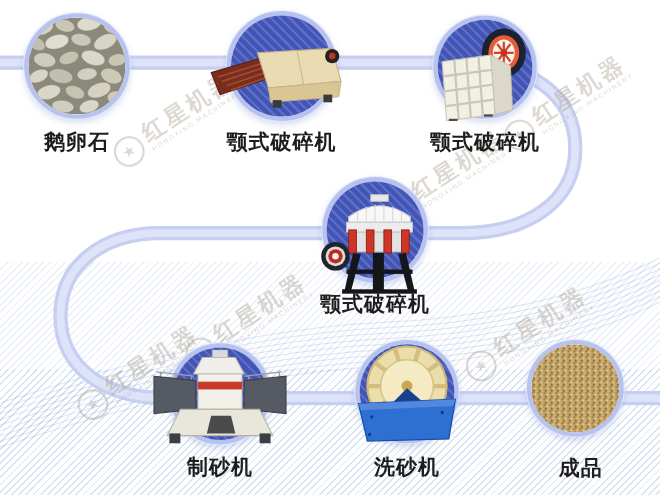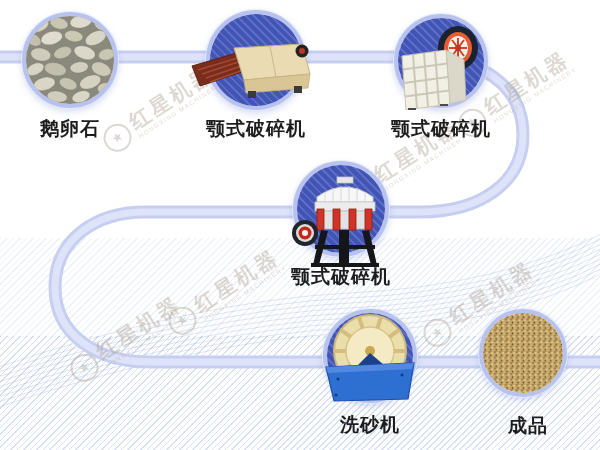--- a/index.html
+++ b/index.html
@@ -204,20 +204,39 @@
         <rect x="48" y="55" width="10" height="34"></rect>
       </g>
       <circle cx="14" cy="58" r="13" fill="#20242c"></circle>
       <circle cx="14" cy="58" r="9" fill="#dcdcdc"></circle>
       <circle cx="14" cy="58" r="6.5" fill="#c2291d"></circle>
       <circle cx="14" cy="58" r="3" fill="#f1f1f1"></circle>
     </svg>
     <div class="label" style="width:180px;left:-42px;top:103px">颚式破碎机</div>
   </div>
 
+  <div class="node" style="left:154px;top:312px;width:92px;height:92px">
+    <div class="circle" style="width:92px;height:92px">
+        <div class="disc striped"></div>
+      </div>
+    <svg class="machine" style="left:-18px;top:6px" width="128" height="86" viewBox="0 0 128 86">
+      <rect x="57" y="0" width="14" height="7" fill="#d9d9d9" stroke="#b5b5b5" stroke-width="0.8"></rect>
+      <polygon points="48,7 78,7 86,22 40,22" fill="#efeeea" stroke="#bdbdb5" stroke-width="1"></polygon>
+      <rect x="44" y="22" width="40" height="32" fill="#f2f0e9" stroke="#c4c0b2" stroke-width="1"></rect>
+      <rect x="44" y="29" width="40" height="7" fill="#c73a28"></rect>
+      <path d="M6,20 L40,24 M86,24 L120,20 M10,20 V25 M24,21 V26 M38,23 V28 M90,23 V28 M104,21 V26 M118,20 V25" stroke="#9aa0a8" stroke-width="1.2" fill="none"></path>
+      <polygon points="4,24 42,28 42,54 4,58" fill="#565a63" stroke="#3e4148" stroke-width="1"></polygon>
+      <polygon points="86,28 124,24 124,58 86,54" fill="#565a63" stroke="#3e4148" stroke-width="1"></polygon>
+      <polygon points="28,54 100,54 112,78 16,78" fill="#e9e6dc" stroke="#b4b0a2" stroke-width="1"></polygon>
+      <polygon points="56,60 74,60 78,76 52,76" fill="#4a4a4a"></polygon>
+      <rect x="18" y="76" width="10" height="9" fill="#3c3f45"></rect>
+      <rect x="100" y="76" width="10" height="9" fill="#3c3f45"></rect>
+    </svg>
+    <div class="label" style="width:160px;left:-34px;top:100px">制砂机</div>
+  </div>
 
   <div class="node" style="left:479px;top:309px;width:88px;height:88px">
     <div class="circle" style="width:88px;height:88px">
       <div class="disc">
         <svg viewBox="0 0 88 88">
           <defs>
             <pattern id="grit1" width="6" height="6" patternUnits="userSpaceOnUse">
               <rect width="6" height="6" fill="#c7a86a"></rect>
               <circle cx="1" cy="1" r="0.9" fill="#8a6c38"></circle>
               <circle cx="4" cy="2" r="0.9" fill="#e8d6a2"></circle>

